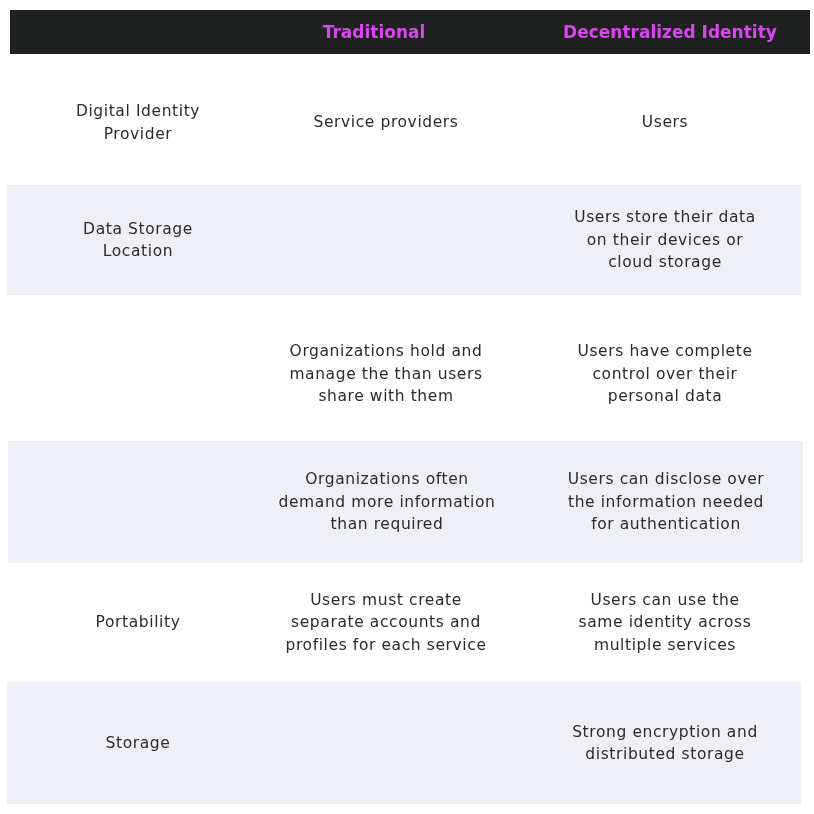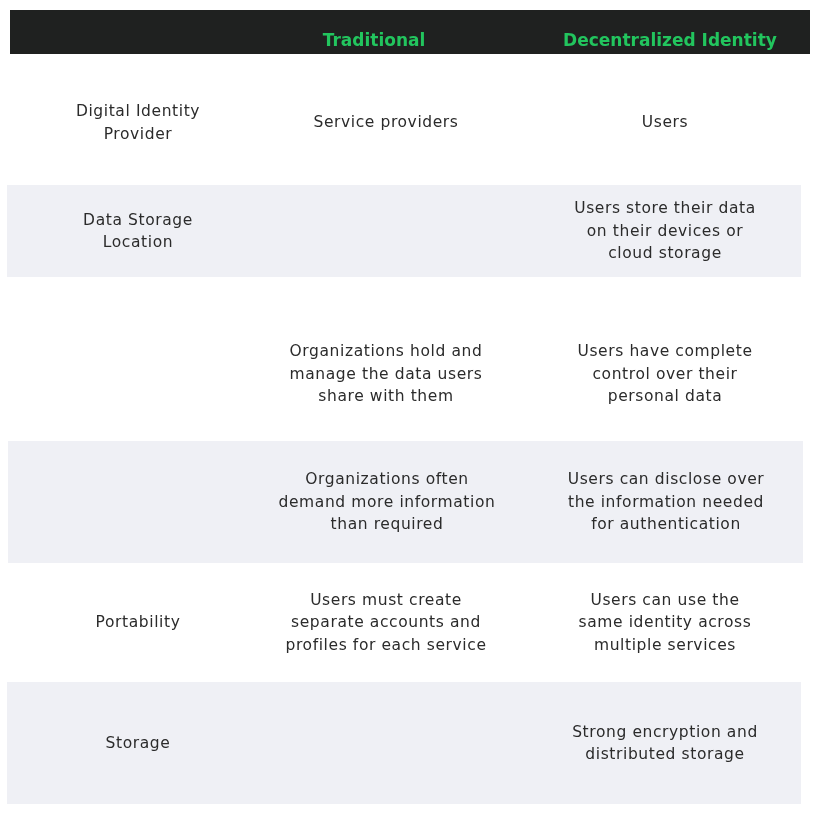--- a/index.html
+++ b/index.html
@@ -1,21 +1,21 @@
 <!DOCTYPE html>
 <html><head>
 <meta charset="utf-8">
 <style>
   html, body { margin: 0; padding: 0; background: #ffffff; }
   body { width: 814px; height: 814px; position: relative; overflow: hidden;
          font-family: "DejaVu Sans", sans-serif; color: #2b2b2b; }
   .header { position: absolute; left: 10px; top: 10px; width: 800px; height: 44px;
             background: #1f2120; }
-  .hcell { position: absolute; top: 8px; height: 44px; line-height: 44px; text-align: center;
-           color: #22c55e; font-weight: bold; font-size: 17px; font-family: "DejaVu Sans", sans-serif; }
+  .hcell { position: absolute; top: 0; height: 44px; line-height: 44px; text-align: center;
+           color: #d946ef; font-weight: bold; font-size: 17px; font-family: "DejaVu Sans", sans-serif; }
   .row { position: absolute; }
   .row.shaded { background: #eff0f5; }
   .cell { position: absolute; top: 0; bottom: 0; display: flex; align-items: center;
           justify-content: center; text-align: center; font-size: 15.5px; line-height: 22.5px;
           letter-spacing: 0.6px; white-space: pre-line; }
   .c1 { left: 0; width: 262px; }
   .c2 { left: 250px; width: 258px; }
   .c3 { left: 520px; width: 276px; }
 </style>
 </head>
@@ -27,31 +27,31 @@
   <div class="hcell" style="left:520px;width:280px;">Decentralized Identity</div>
 </div>
 
 <div class="row" style="left:7px;top:60px;width:794px;height:125px;">
   <div class="cell c1">Digital Identity
 Provider</div>
   <div class="cell c2">Service providers</div>
   <div class="cell c3">Users</div>
 </div>
 
-<div class="row shaded" style="left:7px;top:185px;width:794px;height:92px;">
+<div class="row shaded" style="left:7px;top:185px;width:794px;height:110px;">
   <div class="cell c1">Data Storage
 Location</div>
   <div class="cell c3">Users store their data
 on their devices or
 cloud storage</div>
 </div>
 
 <div class="row" style="left:7px;top:307px;width:794px;height:134px;">
   <div class="cell c2">Organizations hold and
-manage the data users
+manage the than users
 share with them</div>
   <div class="cell c3">Users have complete
 control over their
 personal data</div>
 </div>
 
 <div class="row shaded" style="left:8px;top:441px;width:795px;height:122px;">
   <div class="cell c2">Organizations often
 demand more information
 than required</div>

